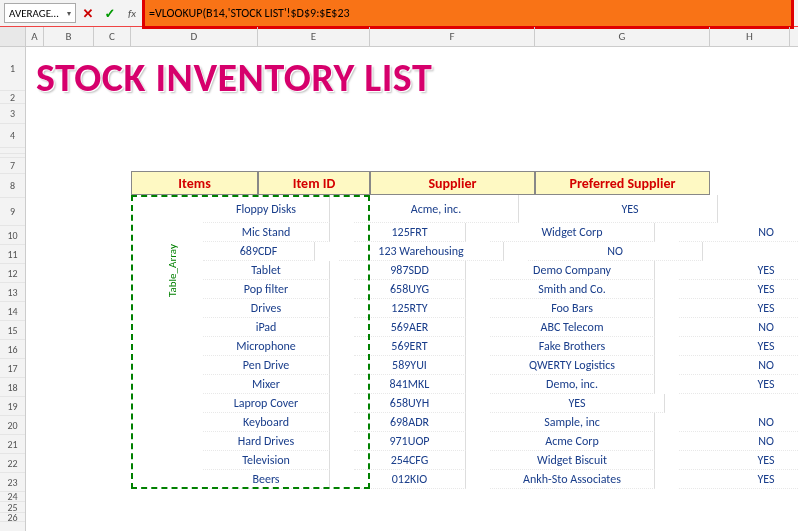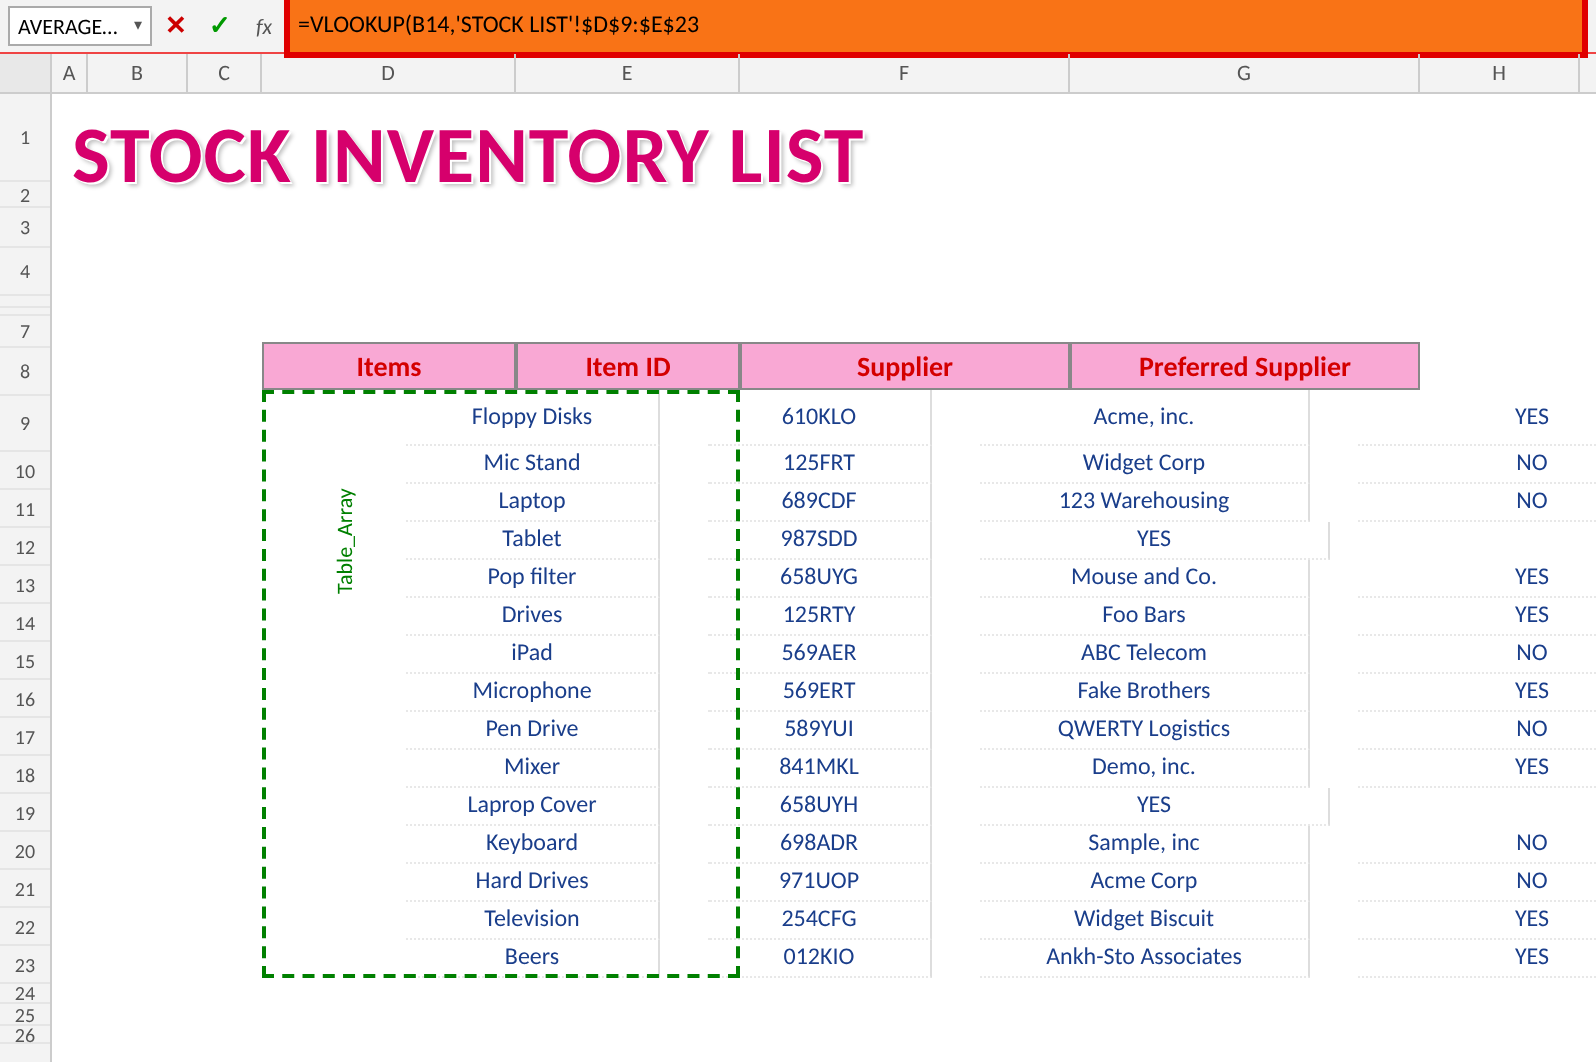--- a/index.html
+++ b/index.html
@@ -32,21 +32,21 @@
   .rh.r9 { height: 28px; }
 
   .sheet { position: relative; flex: 1; }
 
   .title { position: absolute; left: 10px; top: 6px; font-size: 40px; font-weight: 800; color: #d6006c; letter-spacing: 0.5px; text-shadow: 1px 1px 0 #fff, 2px 2px 2px rgba(0,0,0,0.25); }
 
   .colidx-row { position: absolute; top: 108px; left: 0; display: flex; }
   .colidx { text-align: center; font-size: 11px; color: #222; }
 
   .table-head-row { position: absolute; top: 124px; left: 0; display: flex; }
-  .th { height: 24px; display: flex; align-items: center; justify-content: center; font-weight: bold; font-size: 14px; color: #d40000; background: #f9a8d4; border: 1px solid #888; }
+  .th { height: 24px; display: flex; align-items: center; justify-content: center; font-weight: bold; font-size: 14px; color: #d40000; background: #fef9c3; border: 1px solid #888; }
 
   .data-area { position: absolute; top: 148px; left: 0; }
   .drow { display: flex; gap: 24px; }
   .dcell { height: 19px; display: flex; align-items: center; justify-content: center; font-size: 12px; color: #1a3e8b; border-right: 1px solid #ddd; border-bottom: 1px dotted #e8e8e8; background: #fff; }
   .drow.first .dcell { height: 28px; }
 
   .col-B { width: 50px; }
   .col-C { width: 37px; }
   .col-D { width: 127px; }
   .col-E { width: 112px; }
@@ -129,57 +129,56 @@
       <div class="th col-F">Supplier</div>
       <div class="th col-G">Preferred Supplier</div>
     </div>
 
     <div class="data-area" id="data-area">
         <div class="drow first">
           <div style="width:18px"></div>
           <div class="col-B"></div>
           <div class="col-C"></div>
           <div class="dcell col-D">Floppy Disks</div>
-          <div class="dcell col-E">610KLO</div>
           <div class="dcell col-F">Acme, inc.</div>
           <div class="dcell col-G">YES</div>
         </div>
         <div class="drow">
           <div style="width:18px"></div>
           <div class="col-B"></div>
           <div class="col-C"></div>
           <div class="dcell col-D">Mic Stand</div>
           <div class="dcell col-E">125FRT</div>
           <div class="dcell col-F">Widget Corp</div>
           <div class="dcell col-G">NO</div>
         </div>
         <div class="drow">
           <div style="width:18px"></div>
           <div class="col-B"></div>
           <div class="col-C"></div>
-          <div class="dcell col-D">Laptop</div>
           <div class="dcell col-E">689CDF</div>
           <div class="dcell col-F">123 Warehousing</div>
           <div class="dcell col-G">NO</div>
         </div>
         <div class="drow">
           <div style="width:18px"></div>
           <div class="col-B"></div>
           <div class="col-C"></div>
           <div class="dcell col-D">Tablet</div>
           <div class="dcell col-E">987SDD</div>
+          <div class="dcell col-F">Demo Company</div>
           <div class="dcell col-G">YES</div>
         </div>
         <div class="drow">
           <div style="width:18px"></div>
           <div class="col-B"></div>
           <div class="col-C"></div>
           <div class="dcell col-D">Pop filter</div>
           <div class="dcell col-E">658UYG</div>
-          <div class="dcell col-F">Mouse and Co.</div>
+          <div class="dcell col-F">Smith and Co.</div>
           <div class="dcell col-G">YES</div>
         </div>
         <div class="drow">
           <div style="width:18px"></div>
           <div class="col-B"></div>
           <div class="col-C"></div>
           <div class="dcell col-D">Drives</div>
           <div class="dcell col-E">125RTY</div>
           <div class="dcell col-F">Foo Bars</div>
           <div class="dcell col-G">YES</div>

